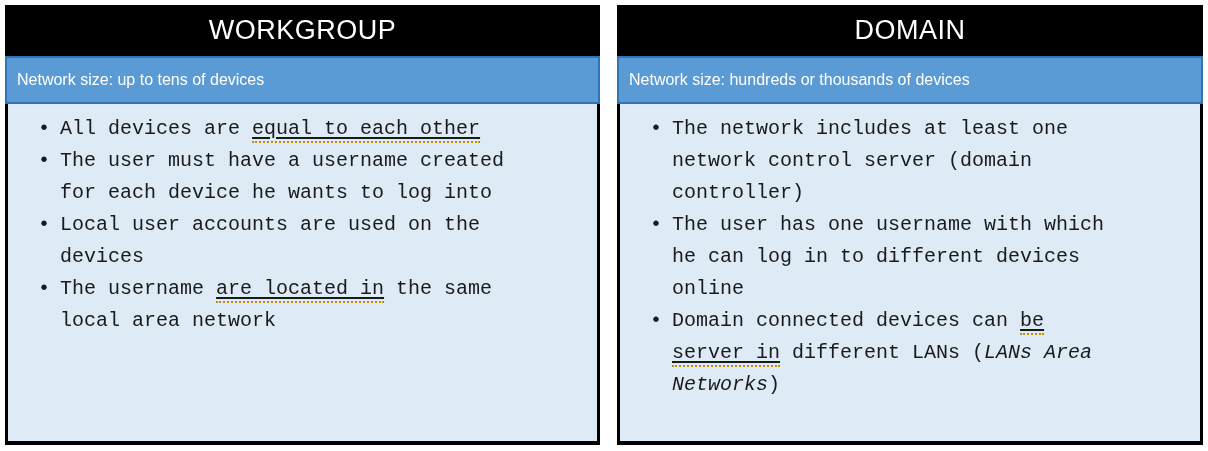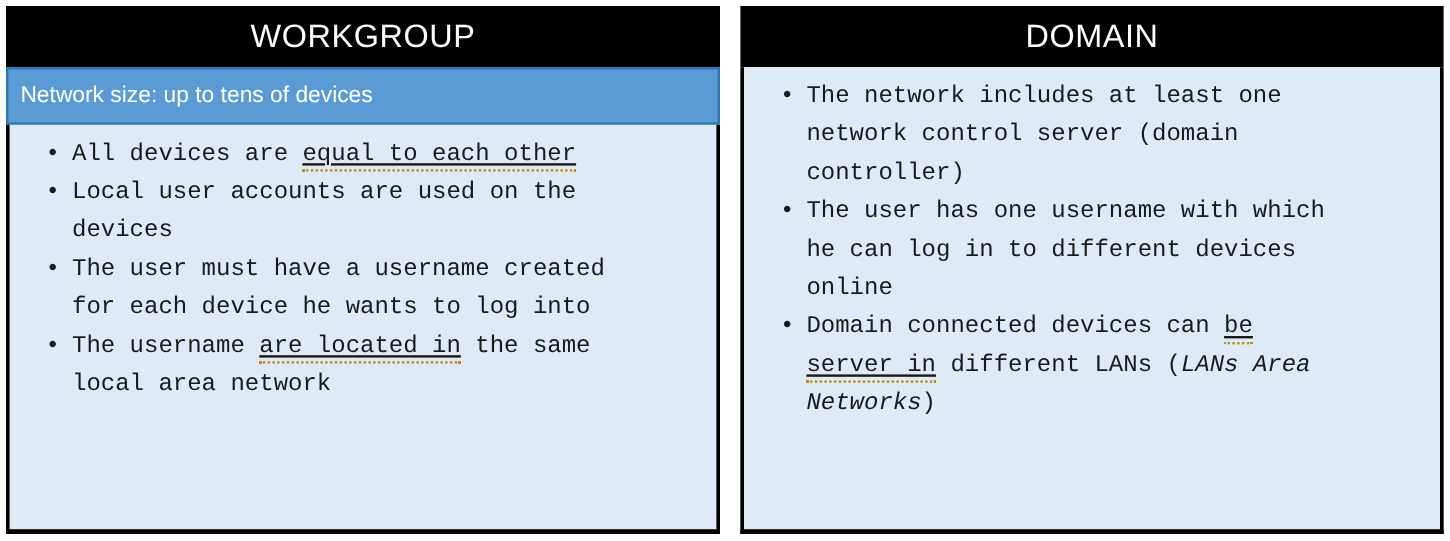--- a/index.html
+++ b/index.html
@@ -45,21 +45,21 @@
   }
   .card-sub {
     background: #5B9BD5;
     border: 2px solid #2E75B6;
     box-sizing: border-box;
     color: #ffffff;
     height: 48px;
     display: flex;
     align-items: center;
     padding: 0 10px;
-    font-size: 19px;
+    font-size: 16px;
     flex: 0 0 auto;
   }
   .card-body {
     flex: 1 1 auto;
     background: #DEEBF7;
     border: 3px solid #000000;
     border-top: none;
     border-bottom-width: 4px;
     box-sizing: border-box;
     padding: 9px 8px 4px 0;
@@ -101,29 +101,30 @@
 
 <div class="canvas">
   <div class="wrap">
 
     <div class="card left">
       <div class="card-header">WORKGROUP</div>
       <div class="card-sub">Network size: up to tens of devices</div>
       <div class="card-body">
         <ul class="bullets">
             <li><span>All devices are </span><span class="u">equal to each other</span></li>
+            <li><span>The user must have a username created for each device he wants to log into</span></li>
             <li><span>Local user accounts are used on the devices</span></li>
-            <li><span>The user must have a username created for each device he wants to log into</span></li>
             <li><span>The username </span><span class="u">are located in</span><span> the same local area network</span></li>
           </ul>
       </div>
     </div>
 
     <div class="card right">
       <div class="card-header">DOMAIN</div>
+      <div class="card-sub">Network size: hundreds or thousands of devices</div>
       <div class="card-body">
         <ul class="bullets">
             <li><span>The network includes at least one network control server (domain controller)</span></li>
             <li><span>The user has one username with which he can log in to different devices online</span></li>
             <li><span>Domain connected devices can </span><span class="u">be server in</span><span> different LANs (</span><span class="it">LANs Area Networks</span><span>)</span></li>
           </ul>
       </div>
     </div>
 
   </div>

